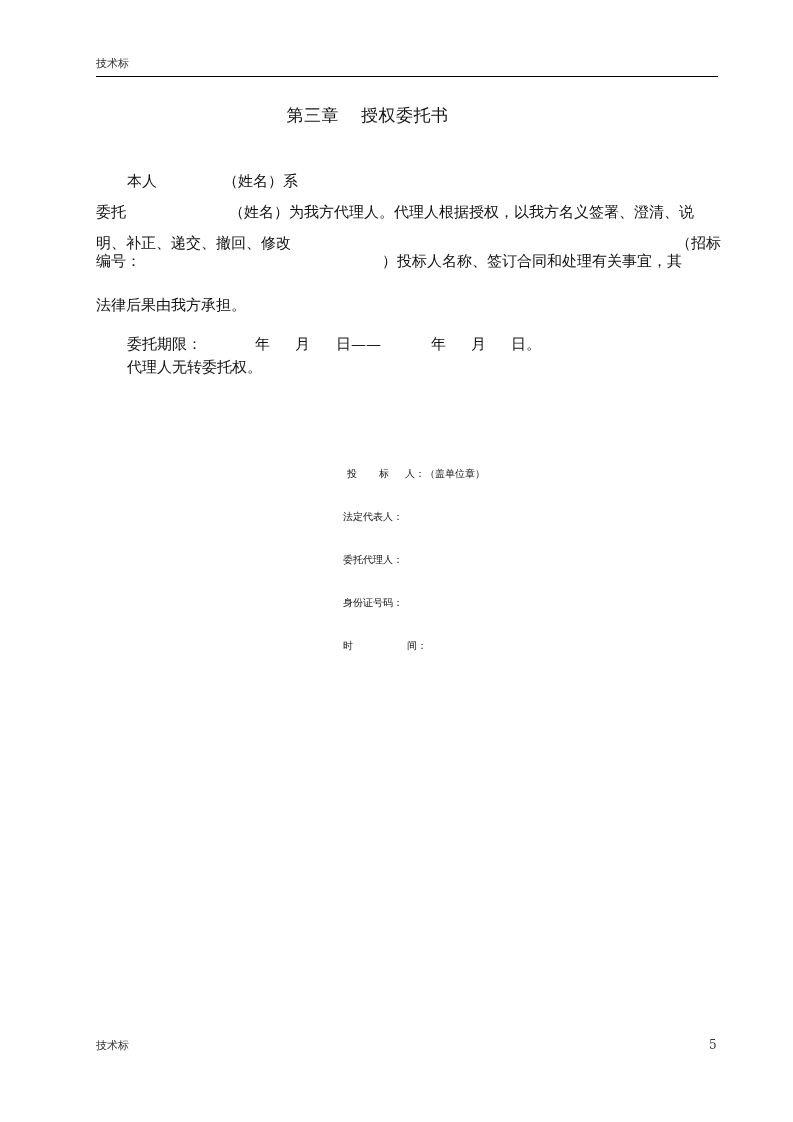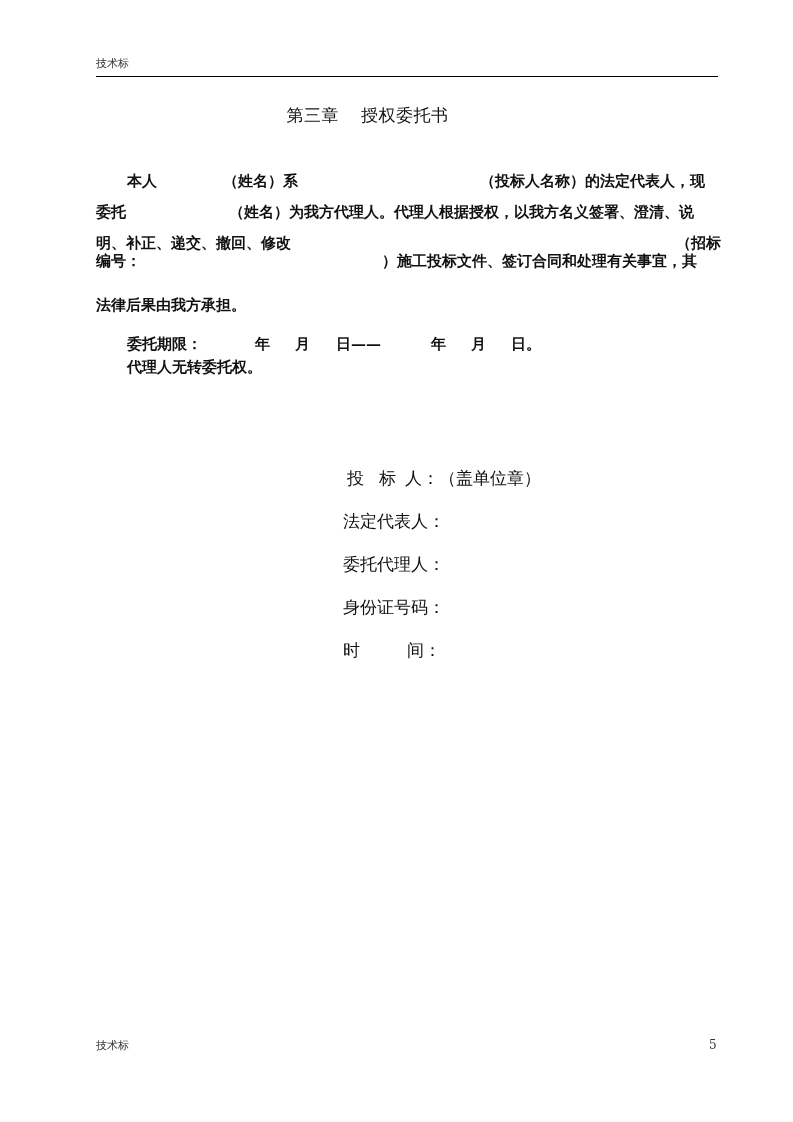--- a/index.html
+++ b/index.html
@@ -7,52 +7,51 @@
       width: 793px; height: 1122px; position: relative; overflow: hidden;
       font-family: "DejaVu Serif", "Liberation Serif", serif;
       color: #111111;
     }
     .abs { position: absolute; white-space: nowrap; }
     .header-text { left: 96px; top: 56px; font-size: 11px; color: #333; }
     .header-rule { left: 96px; top: 76px; width: 622px; height: 0; border-top: 1.3px solid #000; }
     .title { left: 0; width: 735px; top: 104px; text-align: center; font-size: 17px; letter-spacing: 0.5px; }
     .title .gap { display: inline-block; width: 22px; }
     .line { position: absolute; left: 96px; width: 622px; height: 31px; font-size: 15px; white-space: nowrap; }
-    .line span { position: absolute; top: 0; font-weight: bold; }
-    .sig { position: absolute; left: 343px; font-size: 17px; white-space: nowrap; }
+    .line span { position: absolute; top: 0; }
+    .sig { position: absolute; left: 343px; font-size: 10px; white-space: nowrap; }
     .footer-text { left: 96px; top: 1038px; font-size: 11px; color: #333; }
     .page-num { left: 709px; top: 1038px; font-size: 12px; color: #333; }
   </style>
 </head>
 <body>
 
 <div class="abs header-text">技术标</div>
 <div class="abs header-rule"></div>
 
 <div class="abs title">
   <span>第三章</span><span class="gap"></span><span>授权委托书</span>
 </div>
 
 <div>
   <div class="line" style="top:172px;">
     <span style="left:31px;">本人</span>
     <span style="left:127px;">（姓名）系</span>
-    <span style="left:384px;">（投标人名称）的法定代表人，现</span>
   </div>
   <div class="line" style="top:203px;">
     <span style="left:0px;">委托</span>
     <span style="left:127px;margin-left:6px;">（姓名）为我方代理人。代理人根据授权，以我方名义签署、澄清、说</span>
   </div>
   <div class="line" style="top:234px;">
     <span style="left:0px;">明、补正、递交、撤回、修改</span>
     <span style="left:580px;">（招标</span>
   </div>
   <div class="line" style="top:252px;">
     <span style="left:0px;">编号：</span>
-    <span style="left:286px;">）施工投标文件、签订合同和处理有关事宜，其</span>
+    <span style="left:286px;">）投标人名称、签订合同和处理有关事宜，其</span>
   </div>
   <div class="line" style="top:296px;">
     <span style="left:0px;">法律后果由我方承担。</span>
   </div>
   <div class="line" style="top:335px;">
     <span style="left:31px;">委托期限：</span>
     <span style="left:159px;">年</span>
     <span style="left:199px;">月</span>
     <span style="left:240px;">日——</span>
     <span style="left:335px;">年</span>

